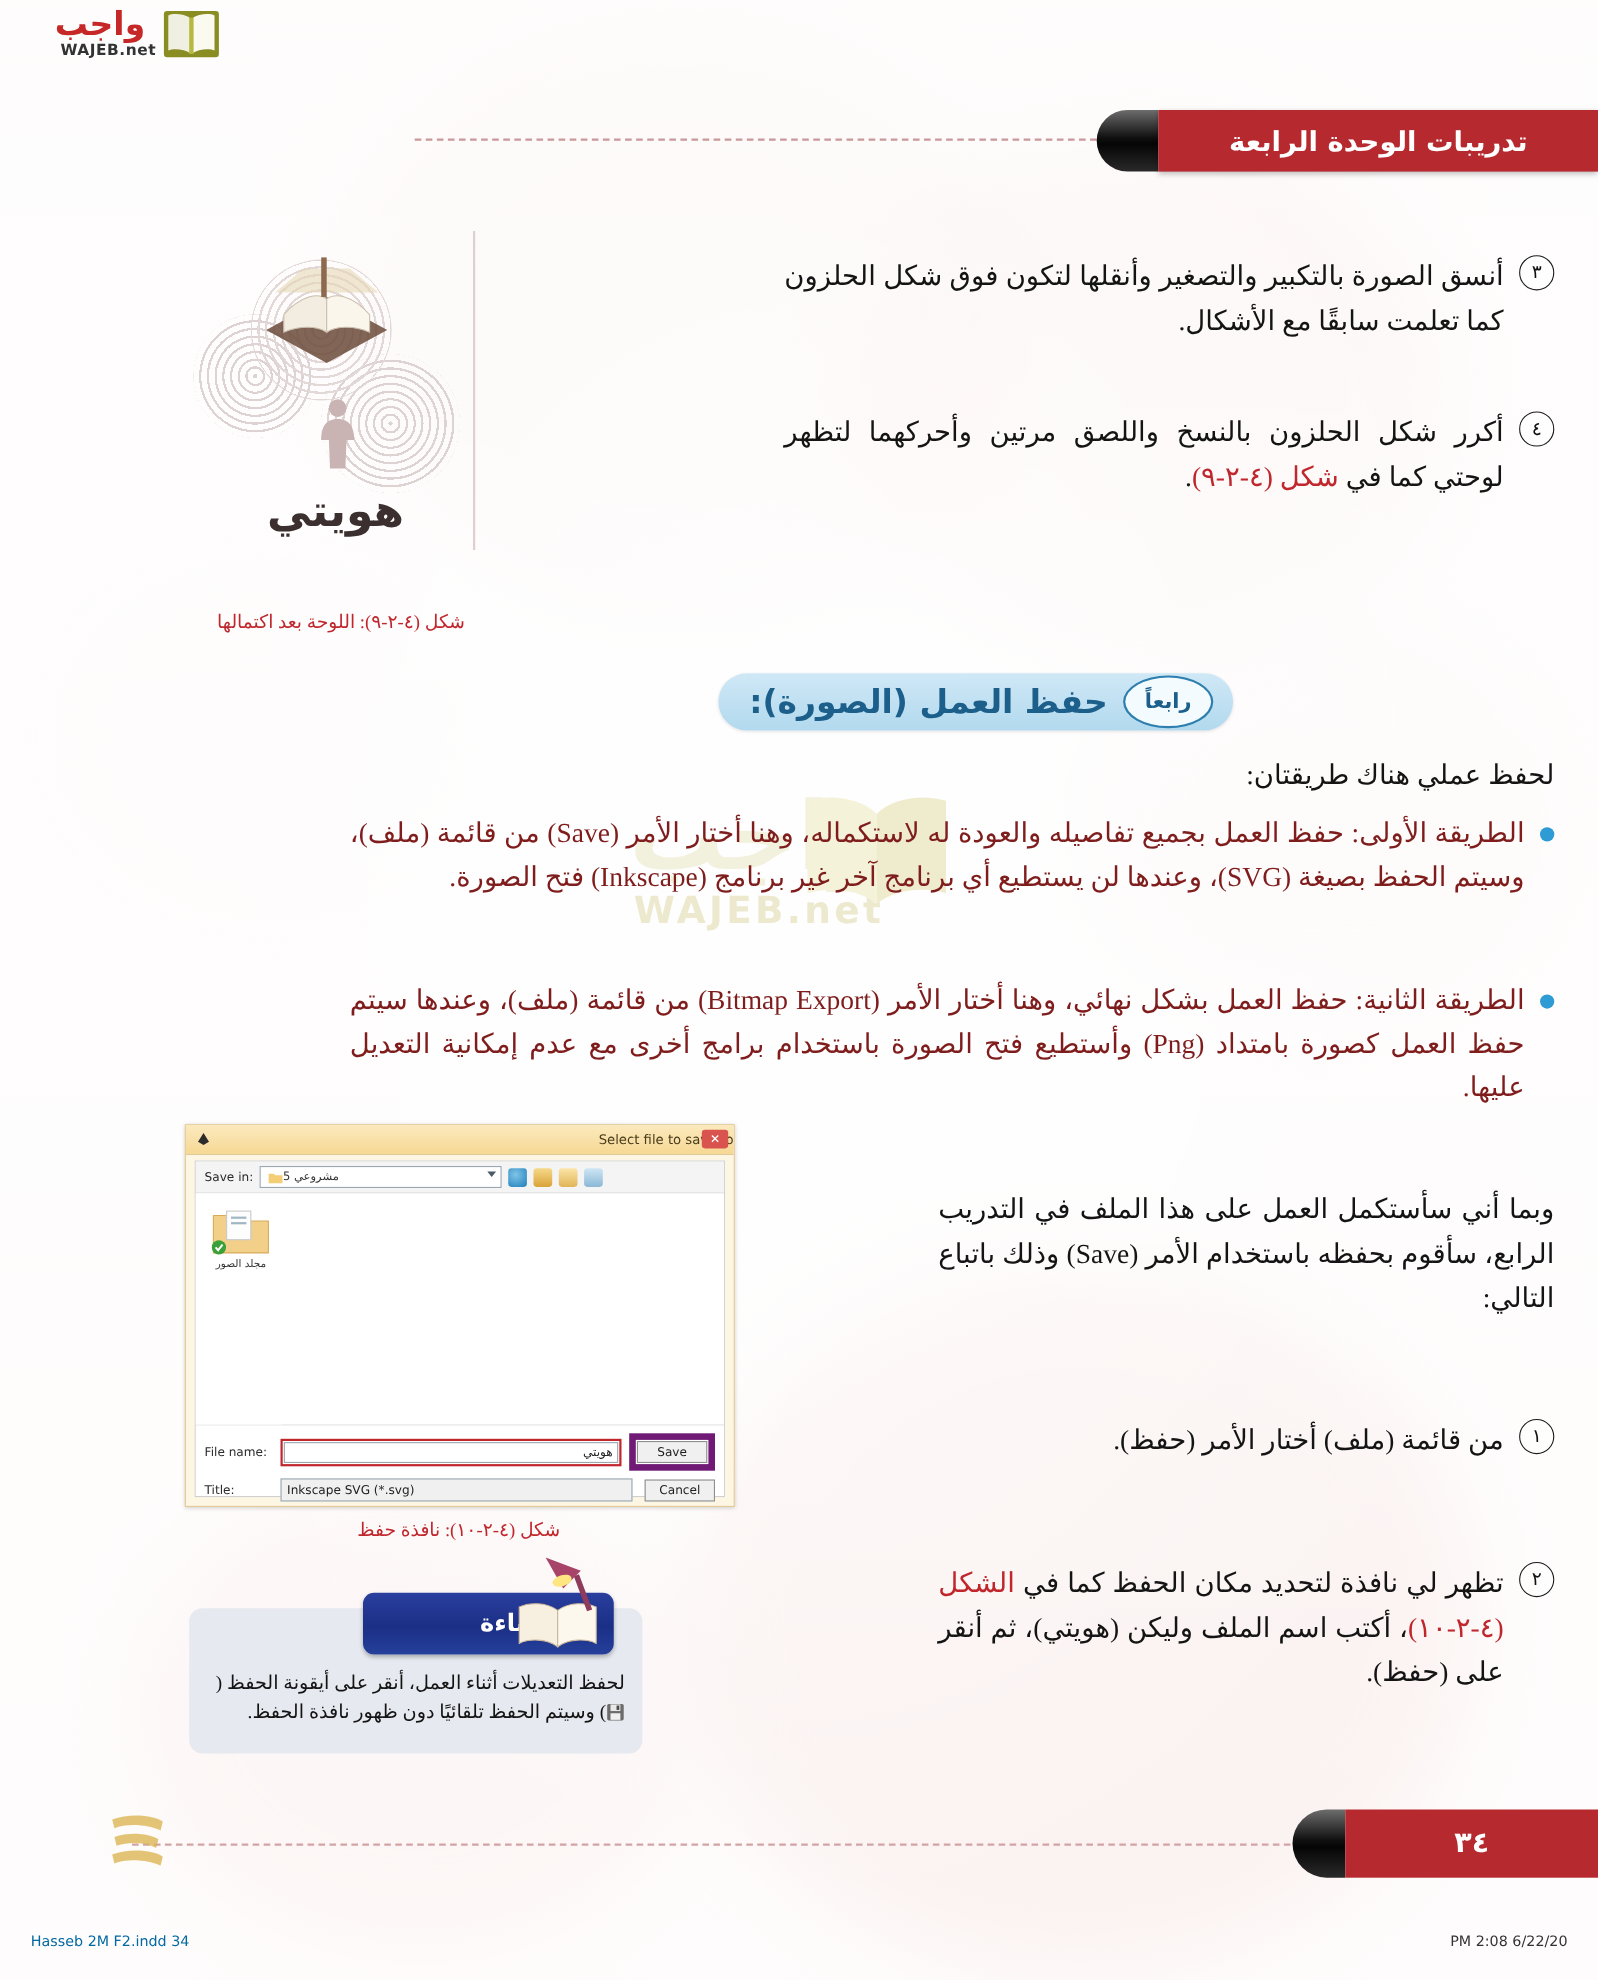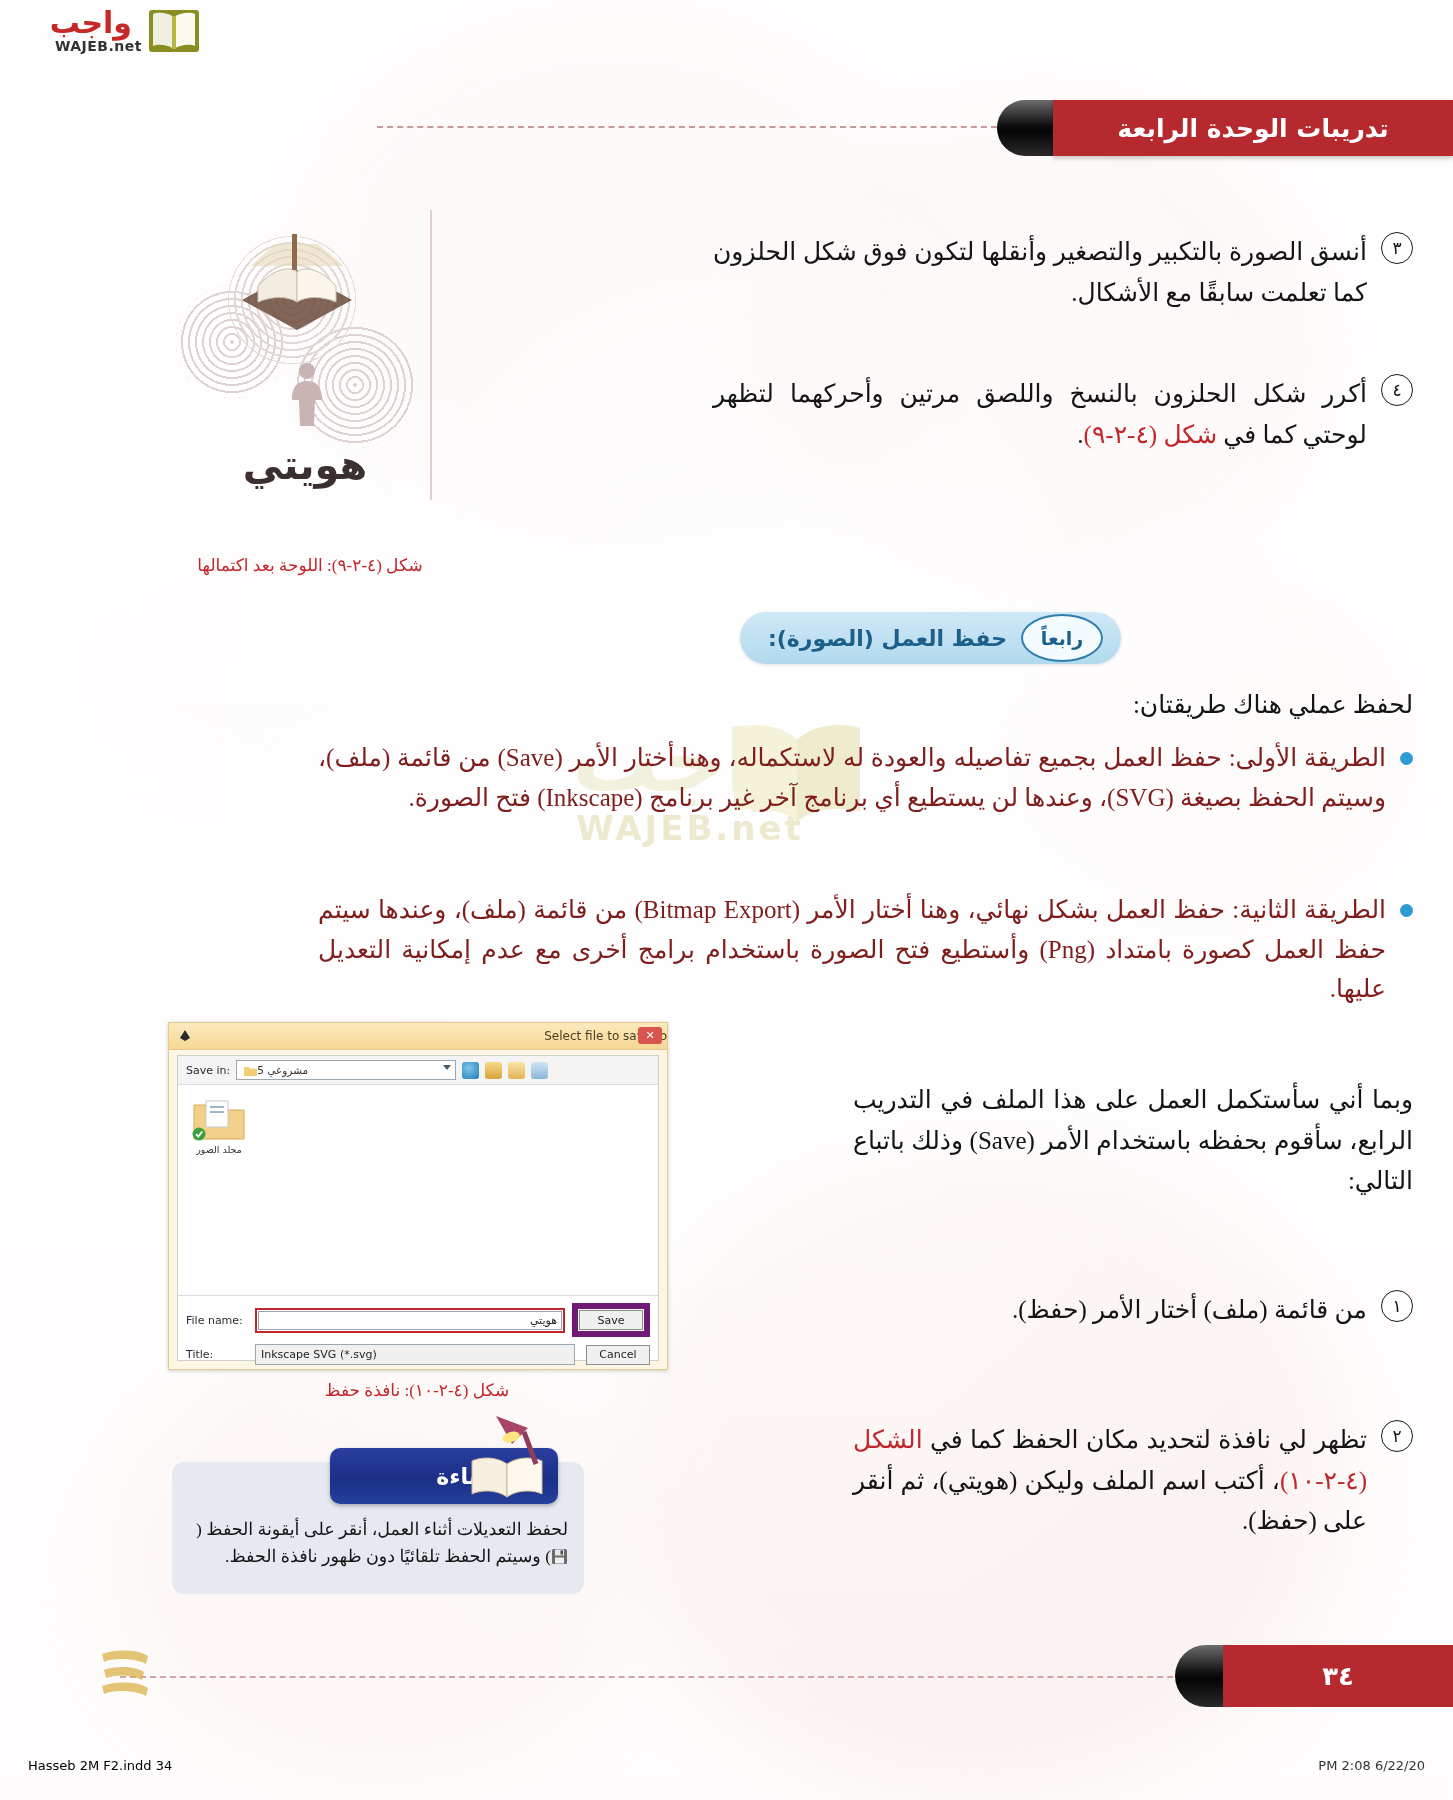--- a/index.html
+++ b/index.html
@@ -80,21 +80,21 @@
         color:#c0272d;font-size:17px;direction:rtl;}
 
   
   .sec-head{position:absolute;right:332px;top:612px;height:52px;z-index:4;
       background:linear-gradient(180deg,#cfe8f6 0%,#b2d9ee 100%);
       border-radius:26px;display:flex;align-items:center;gap:14px;
       padding:0 18px 0 28px;direction:rtl;box-shadow:0 1px 3px rgba(0,0,0,.12);}
   .sec-badge{width:78px;height:44px;border-radius:50%;background:#f4fbfe;
       border:2.5px solid #2e7fae;display:flex;align-items:center;justify-content:center;
       font-family:"DejaVu Sans",sans-serif;font-weight:bold;font-size:19px;color:#1b5f8a;}
-  .sec-title{font-family:"DejaVu Sans",sans-serif;font-weight:bold;font-size:22px;color:#1b5f8a;}
+  .sec-title{font-family:"DejaVu Sans",sans-serif;font-weight:bold;font-size:30px;color:#1b5f8a;}
 
   
   .lead{position:absolute;right:40px;top:690px;width:1090px;direction:rtl;
       font-size:25px;color:#141414;text-align:right;}
   .bullet-row{display:flex;gap:14px;direction:rtl;align-items:flex-start;}
   .dot{width:13px;height:13px;border-radius:50%;background:#2e9bd4;margin-top:14px;flex:0 0 auto;}
   .para{font-size:25px;line-height:1.58;color:#7f1d1d;text-align:justify;}
   .p1{position:absolute;right:40px;top:738px;width:1095px;}
   .p2{position:absolute;right:40px;top:890px;width:1095px;}
 
@@ -164,21 +164,21 @@
   .foot-dash{position:absolute;left:120px;right:230px;top:1676px;height:0;
       border-top:2px dashed #d3a4a5;}
   .foot-badge{position:absolute;right:0;top:1645px;width:230px;height:62px;
       background:#b5292f;color:#fff;display:flex;align-items:center;justify-content:center;
       font-family:"DejaVu Sans",sans-serif;font-weight:bold;font-size:26px;}
   .foot-cap{position:absolute;right:230px;top:1645px;width:48px;height:62px;
       border-radius:48px 0 0 48px;
       background:linear-gradient(180deg,#6d6d6d 0%,#101010 45%,#050505 55%,#2a2a2a 100%);}
   .foot-logo{position:absolute;left:88px;top:1642px;width:70px;height:62px;}
   .foot-left{position:absolute;left:28px;top:1758px;font-family:"DejaVu Sans",sans-serif;
-      font-size:13px;color:#000000;}
+      font-size:13px;color:#0369a1;}
   .foot-right{position:absolute;right:28px;top:1758px;font-family:"DejaVu Sans",sans-serif;
       font-size:13px;color:#333;}
 </style>
 </head>
 <body>
 
 <div class="bg-wash">
   <div class="blob b1"></div>
     <div class="blob b2"></div>
     <div class="blob b3"></div>

